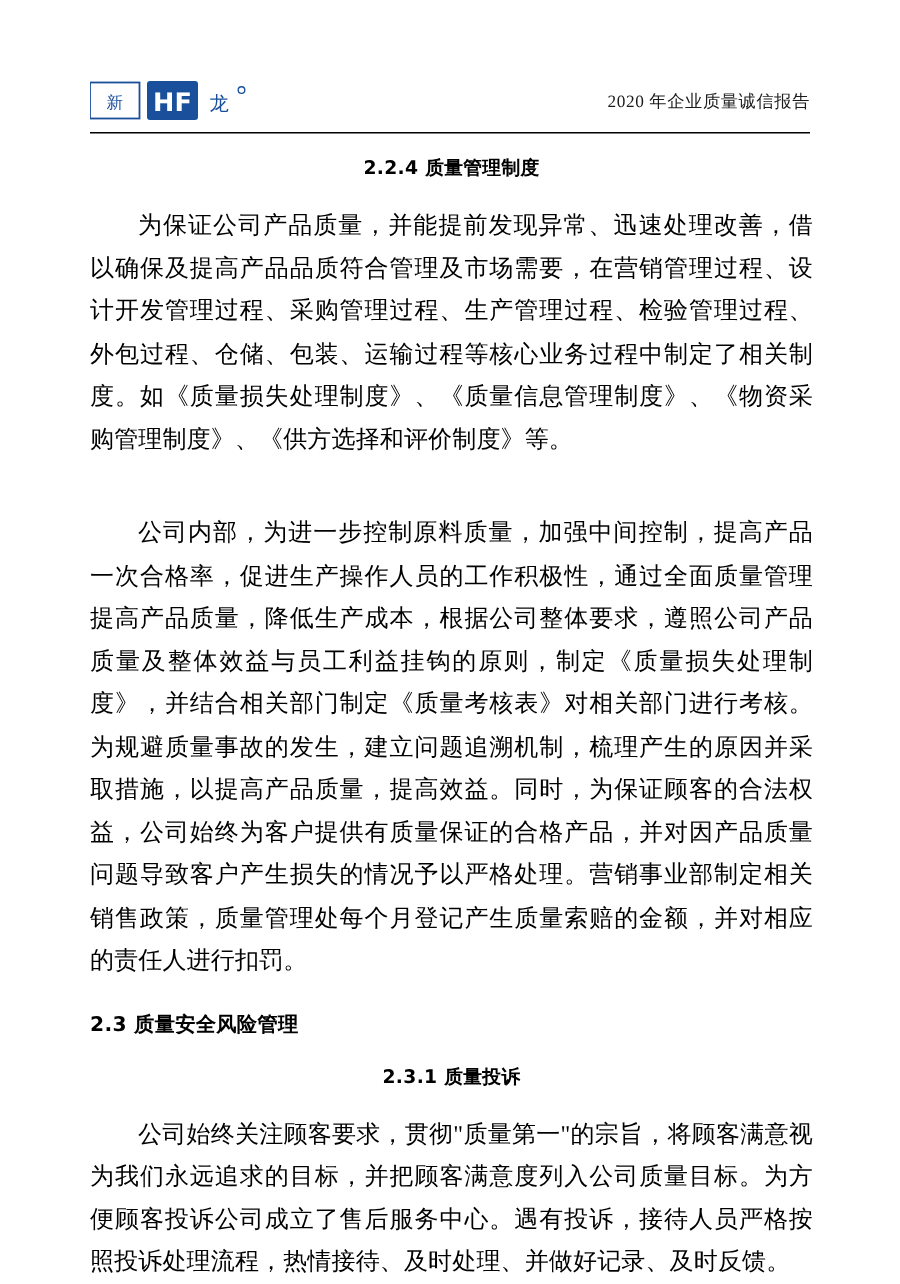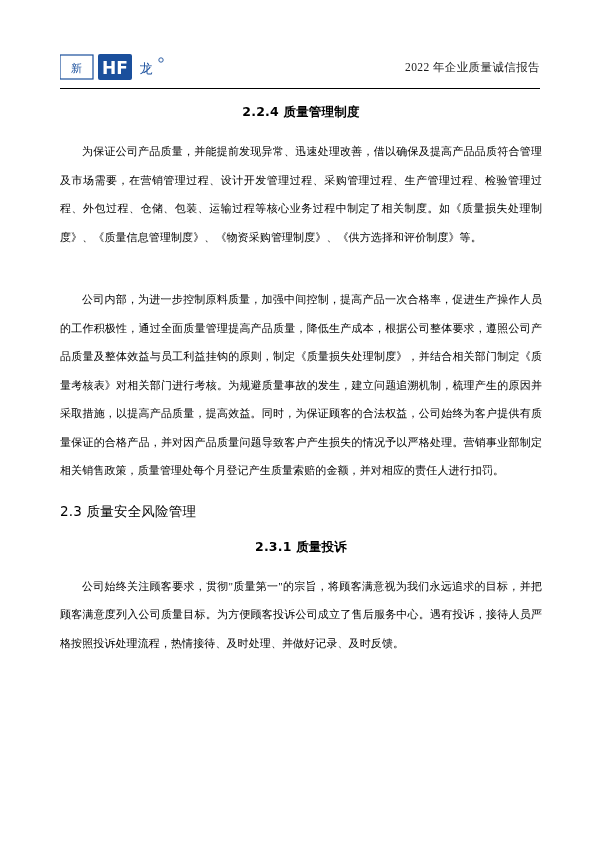--- a/index.html
+++ b/index.html
@@ -51,40 +51,40 @@
   }
   .content {
     position: absolute;
     top: 104px;
     left: 60px;
     right: 58px;
   }
   h2.sec {
     font-family: "DejaVu Sans", "Liberation Sans", sans-serif;
     font-size: 13.5px;
-    font-weight: normal;
+    font-weight: bold;
     margin: 0;
     padding: 0;
     letter-spacing: 0.2px;
   }
   h3.sub {
     font-family: "DejaVu Sans", "Liberation Sans", sans-serif;
     font-size: 12.5px;
     font-weight: bold;
     margin: 0;
     padding: 0;
     letter-spacing: 0.2px;
     text-align: center;
   }
   .h-l1 { margin-left: 0px; }
   .h-l2 { margin-left: 16px; }
   .gap-after-head { height: 16px; }
   .gap-before-head { height: 18px; }
   p.body {
-    font-size: 11px;
+    font-size: 16px;
     line-height: 28.5px;
     margin: 0;
     padding: 0;
     text-align: justify;
     text-justify: inter-ideograph;
     text-indent: 2em;
     letter-spacing: 0.1px;
   }
   .footer {
     position: absolute;
@@ -107,21 +107,21 @@
         <rect x="0" y="3" width="33" height="24" fill="#ffffff" stroke="#1a4f9c" stroke-width="1.2"></rect>
         <text x="16.5" y="20" font-family="DejaVu Sans, sans-serif" font-size="11" fill="#1a4f9c" text-anchor="middle">新</text>
         <g>
           <rect x="38" y="2" width="34" height="26" rx="2" fill="#1a4f9c"></rect>
           <text x="55" y="22" font-family="DejaVu Sans, sans-serif" font-size="17" font-weight="bold" fill="#ffffff" text-anchor="middle">HF</text>
         </g>
         <text x="86" y="21" font-family="DejaVu Sans, sans-serif" font-size="13" fill="#1a4f9c" text-anchor="middle">龙</text>
         <circle cx="101" cy="8" r="2.2" fill="none" stroke="#1a4f9c" stroke-width="0.9"></circle>
       </svg>
     </div>
-    <div class="header-title">2022 年企业质量诚信报告</div>
+    <div class="header-title">2020 年企业质量诚信报告</div>
   </div>
   <div class="header-rule"></div>
 
   <div class="content">
 
     <h3 class="sub h-l2">2.2.4 质量管理制度</h3>
     <div class="gap-after-head"></div>
     <p class="body">为保证公司产品质量，并能提前发现异常、迅速处理改善，借以确保及提高产品品质符合管理及市场需要，在营销管理过程、设计开发管理过程、采购管理过程、生产管理过程、检验管理过程、外包过程、仓储、包装、运输过程等核心业务过程中制定了相关制度。如《质量损失处理制度》、《质量信息管理制度》、《物资采购管理制度》、《供方选择和评价制度》等。</p>
 
     <div class="gap-before-head"></div>

